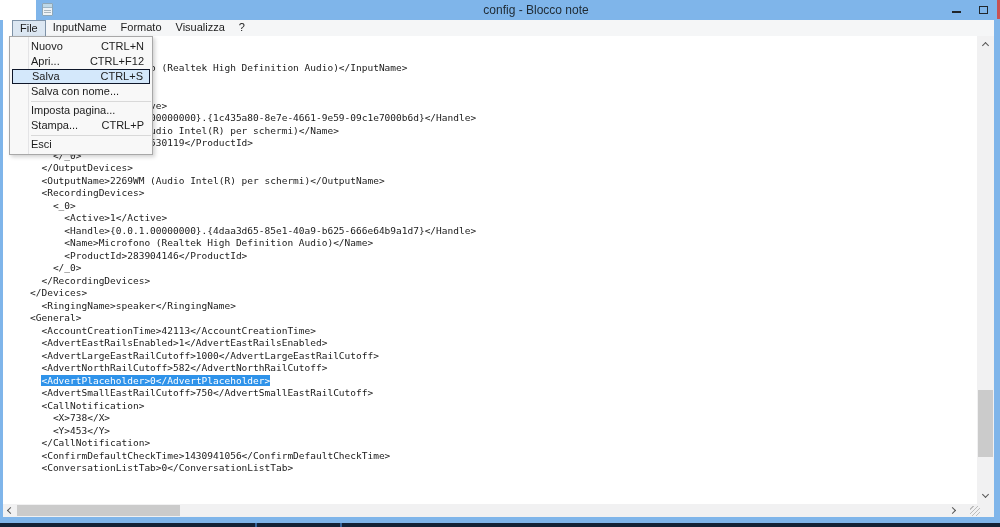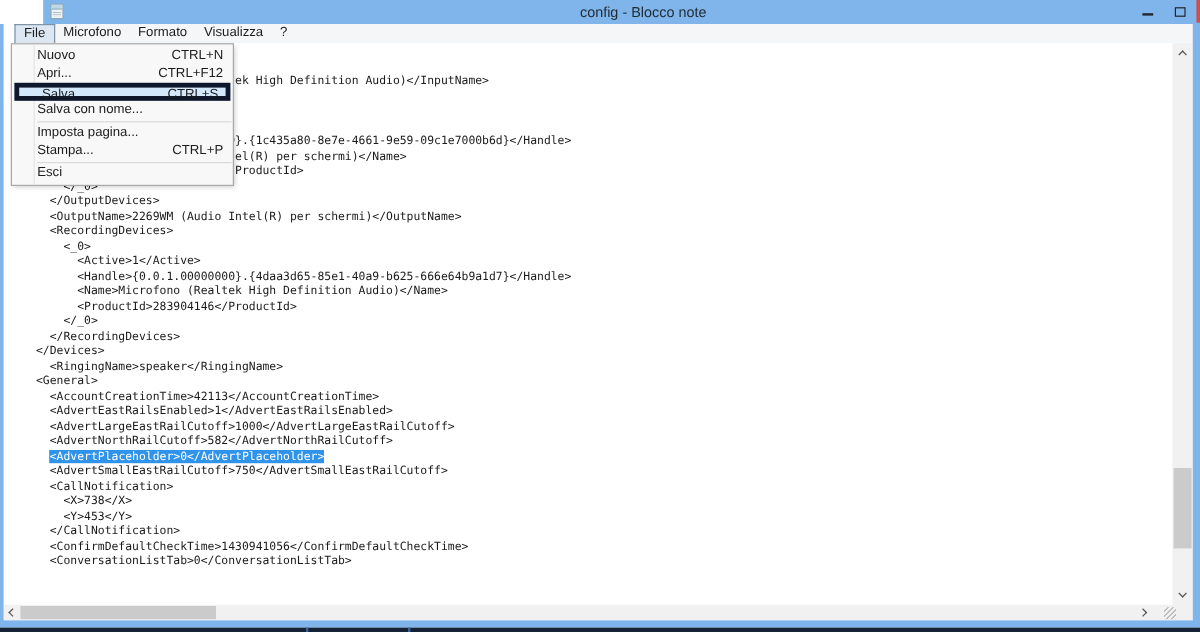--- a/index.html
+++ b/index.html
@@ -25,27 +25,27 @@
   .menubar{position:absolute;left:12px;top:20px;width:991px;height:16px;background:#f5f6f7;display:flex;align-items:stretch;font-size:11px;color:#1c1c1c;}
   .mb-item{padding:0 7px;line-height:15px;height:16px;}
   .mb-item.active{background:#dce7f2;border:1px solid #7f93a8;border-bottom:none;line-height:14px;}
   
   .editor{position:absolute;left:3px;top:36px;width:974px;height:468px;background:#fff;overflow:hidden;
     font-family:"DejaVu Sans Mono","Liberation Mono",monospace;font-size:9.5px;line-height:12.5px;color:#1a1a1a;
     padding:1px 0 0 27px;cursor:text;}
   .line{white-space:pre;height:12.5px;}
   .line .sel{background:var(--selection,#2f93ea);color:#ffffff;}
   
-  .dropdown{position:absolute;left:9px;top:36px;width:186px;background:#f8f8f8;border:1px solid #a8a8a8;
+  .dropdown{position:absolute;left:9px;top:36px;width:144px;background:#f8f8f8;border:1px solid #a8a8a8;
     box-shadow:2px 2px 4px rgba(0,0,0,0.18);padding:2px 0;font-size:11px;color:#1c1c1c;z-index:10;}
   .dropdown:before{content:"";position:absolute;left:18px;top:0;bottom:0;width:1px;background:#e4e4e6;}
   .dd-item{position:relative;height:15px;line-height:15px;display:flex;margin:0 2px;padding:0 6px 0 19px;}
   .dd-item .lbl{flex:1 1 auto;}
   .dd-item .sc{flex:0 0 auto;text-align:left;}
-  .dd-item.hl{background:var(--menuhl,#d4e8fb);border:4px solid #0f172a;line-height:13px;}
+  .dd-item.hl{background:var(--menuhl,#d4e8fb);border:1px solid #0f172a;line-height:13px;}
   .dd-sep{height:1px;background:#d9d9d9;margin:1.5px 1px 1.5px 21px;}
   
   .vscroll{position:absolute;left:977px;top:36px;width:17px;height:468px;background:#f1f1f2;}
   .vthumb{position:absolute;left:1px;width:15px;top:354px;height:67px;background:#cbcbcb;}
   .hscroll{position:absolute;left:3px;top:504px;width:957px;height:13px;background:#f1f1f2;}
   .hthumb{position:absolute;top:1px;height:11px;left:14px;width:163px;background:#cbcbcb;}
   .corner{position:absolute;left:960px;top:504px;width:34px;height:13px;background:#f1f1f2;}
   .grip{position:absolute;left:10px;top:2px;width:10px;height:10px;
     background:repeating-linear-gradient(135deg,transparent 0 2px,#bdbdbd 2px 3px);}
   .sb-arrow{position:absolute;width:5px;height:5px;border-left:1px solid #555;border-top:1px solid #555;}
@@ -76,21 +76,21 @@
           <span class="box"></span>
         </div>
       <div class="cbtn close">
           <span>✕</span>
         </div>
     </div>
   </div>
 
   <div class="menubar" id="menubar">
       <div class="mb-item active">File</div>
-      <div class="mb-item">Microfono</div>
+      <div class="mb-item">InputName</div>
       <div class="mb-item">Formato</div>
       <div class="mb-item">Visualizza</div>
       <div class="mb-item">?</div>
     </div>
 
   <div class="editor" id="editor">
       <div class="line">&lt;Devices&gt;</div>
       <div class="line">  &lt;InputDevices/&gt;</div>
       <div class="line">  &lt;InputName&gt;Microfono (Realtek High Definition Audio)&lt;/InputName&gt;</div>
       <div class="line">  &lt;OutputDevices&gt;</div>

